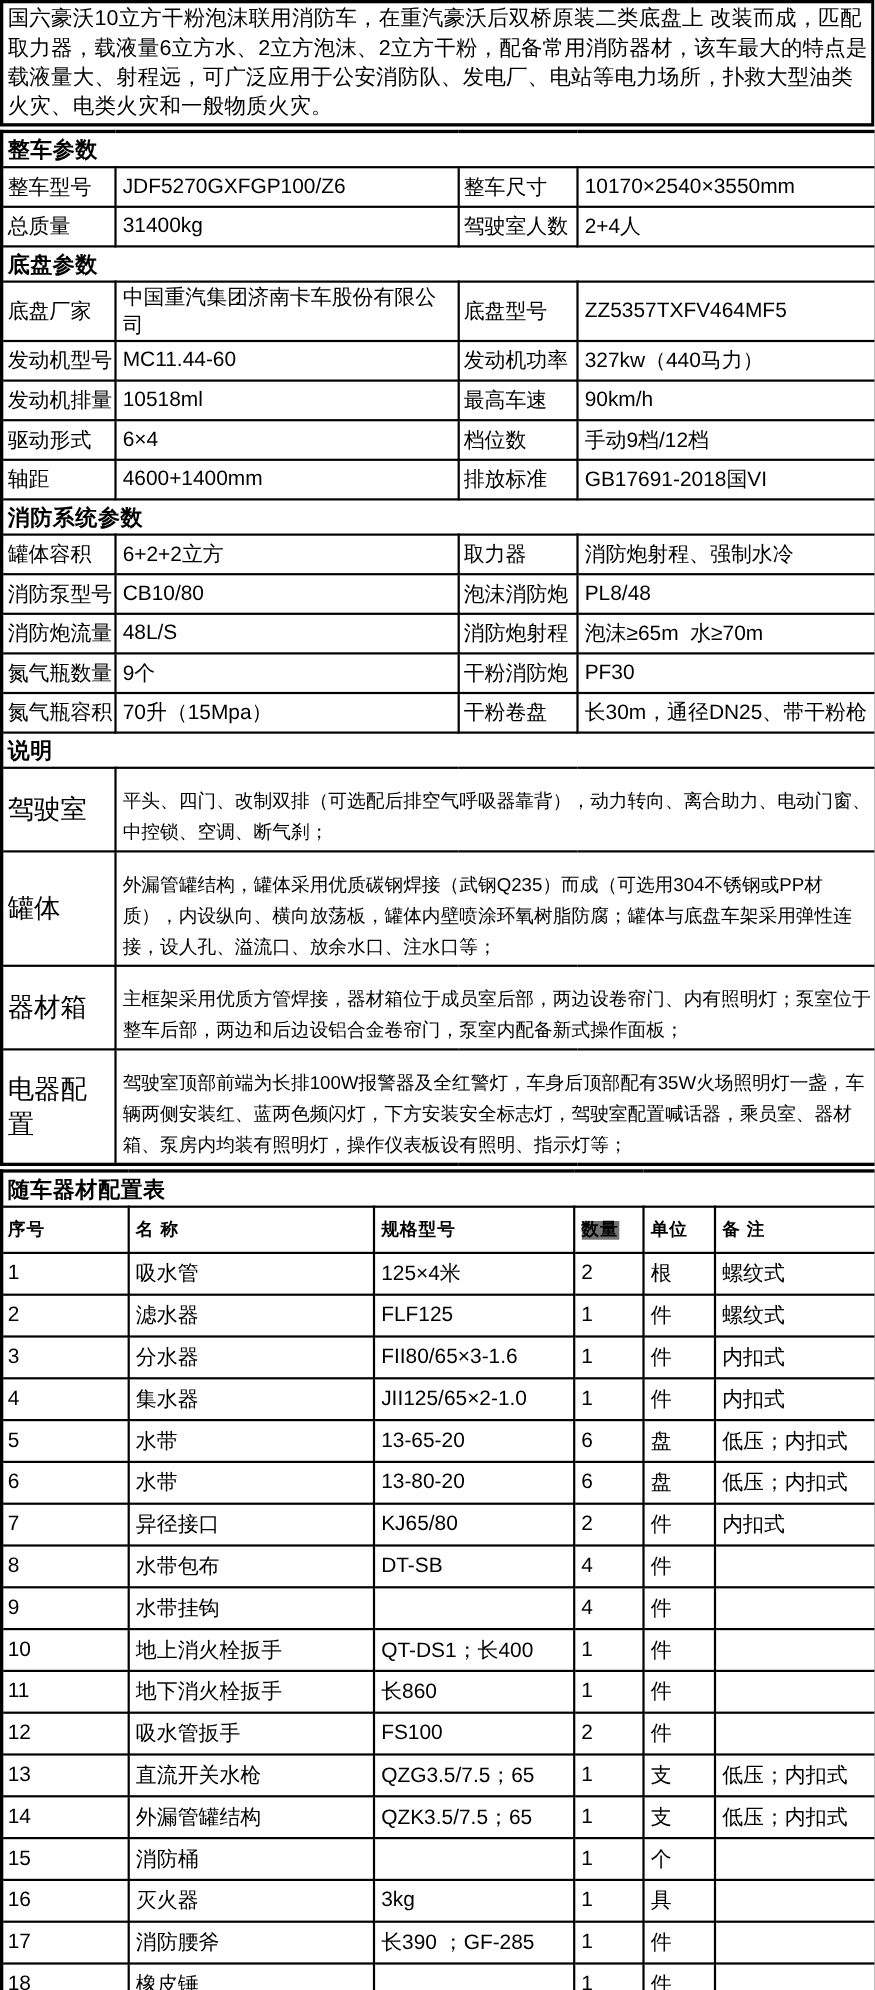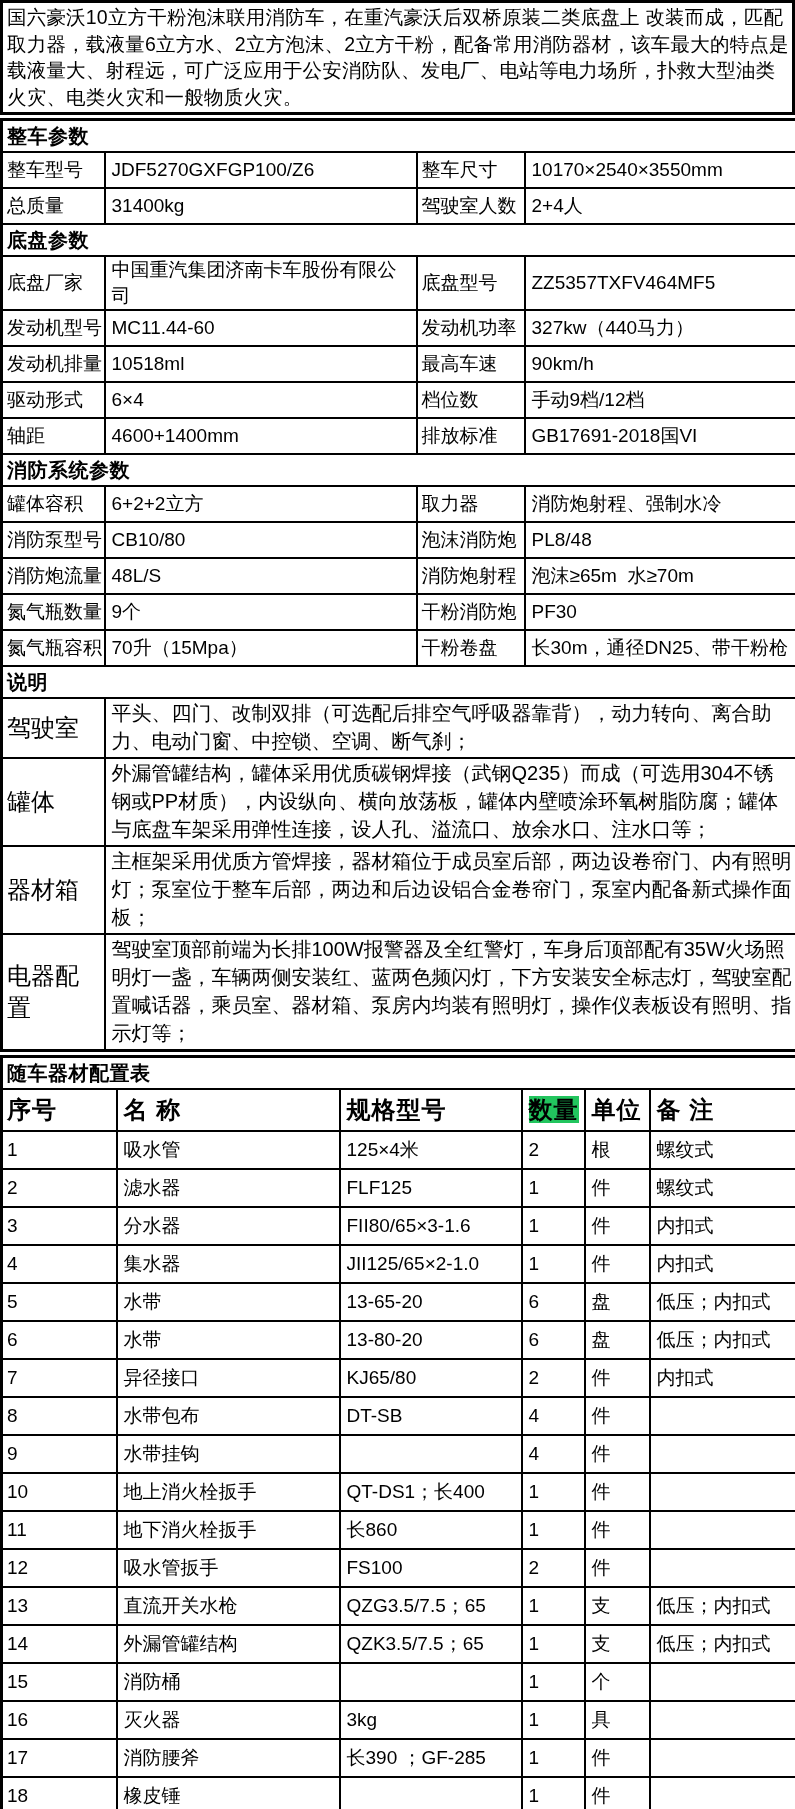--- a/index.html
+++ b/index.html
@@ -29,29 +29,29 @@
     padding:0 0 0 4px;
     letter-spacing:0.5px;
   }
 
   
   .spec td.lbl{height:34px;font-size:19px;padding:0 1px 0 4px;}
   .spec td.val{height:34px;font-size:19px;padding:0 2px 0 6px;}
 
   
   .spec td.nlabel{font-size:24px;padding:0 1px 0 4px;}
-  .spec td.ntext{font-size:20px;line-height:28px;padding:0 3px 2px 6px;margin-left:41px;}
+  .spec td.ntext{font-size:17px;line-height:28px;padding:16px 3px 2px 6px;margin-left:41px;}
 
   
   .equip{margin-top:3px;}
-  .equip tr.ehead th{height:40px;font-size:24px;font-weight:bold;padding:0 4px 0 6px;letter-spacing:1px;margin-left:48px;}
+  .equip tr.ehead th{height:40px;font-size:16px;font-weight:bold;padding:0 4px 0 6px;letter-spacing:1px;margin-left:48px;}
   .equip tr.ehead th:first-child{padding-left:4px;}
   .equip td{height:36px;font-size:19px;padding:0 2px 0 6px;}
   .equip td.idx{padding-left:4px;}
-  .hl{background:#22c55e;}
+  .hl{background:#737373;}
 </style>
 </head>
 <body>
 
 <div class="page">
 
   <div class="intro">国六豪沃10立方干粉泡沫联用消防车，在重汽豪沃后双桥原装二类底盘上 改装而成，匹配取力器，载液量6立方水、2立方泡沫、2立方干粉，配备常用消防器材，该车最大的特点是载液量大、射程远，可广泛应用于公安消防队、发电厂、电站等电力场所，扑救大型油类火灾、电类火灾和一般物质火灾。</div>
 
   <table class="spec">
     <colgroup>

